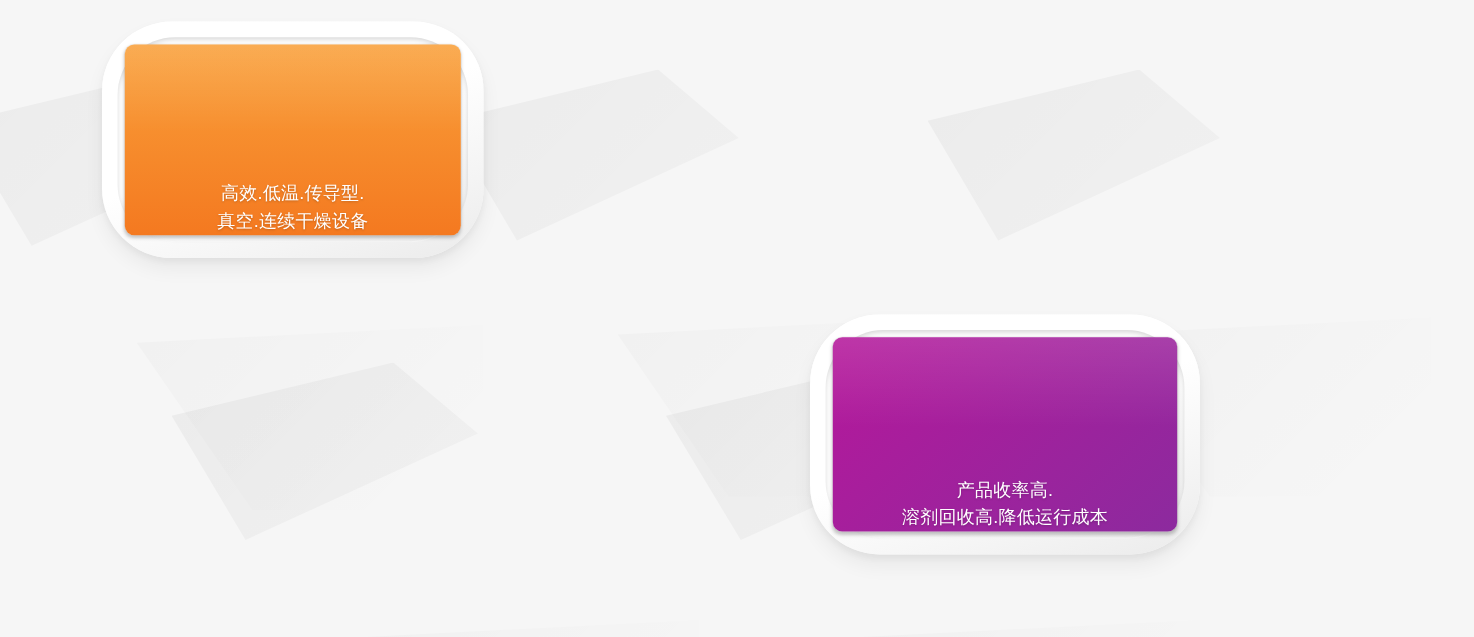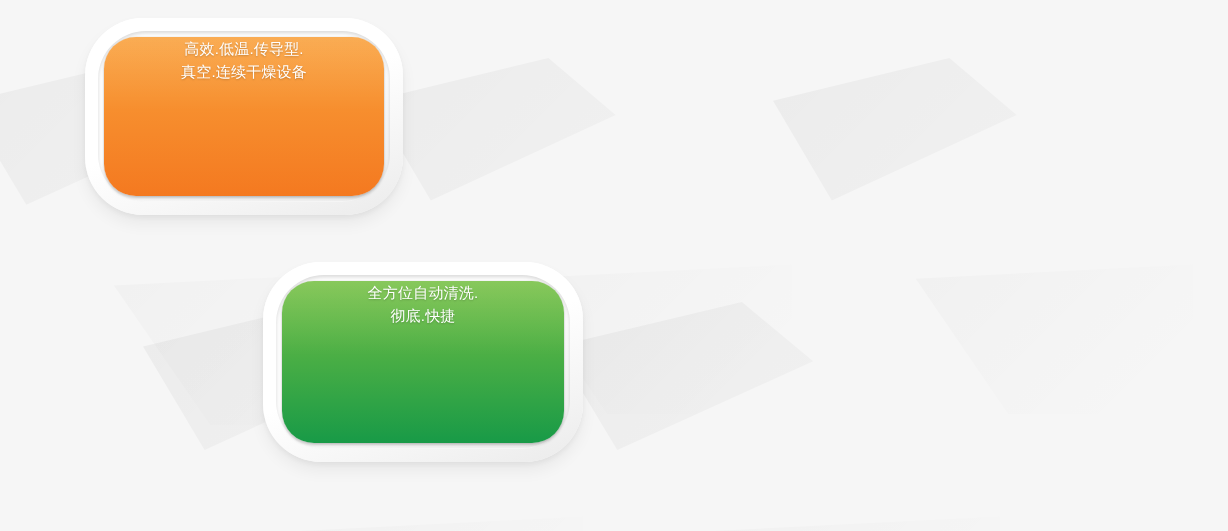--- a/index.html
+++ b/index.html
@@ -52,23 +52,23 @@
       0 2px 4px rgba(0,0,0,0.16) inset,
       0 -1px 1px rgba(255,255,255,0.7) inset;
     pointer-events:none;
     z-index:1;
   }
 
   
   .panel {
     position:absolute;
     left:19px; top:19px; right:19px; bottom:19px;
-    border-radius:32px;
+    border-radius:8px;
     display:flex;
-    align-items:flex-start;
+    align-items:flex-end;
     justify-content:center;
     overflow:hidden;
     box-shadow:
       0 2px 3px rgba(0,0,0,0.22),
       0 0 0 0.5px rgba(0,0,0,0.06);
     z-index:2;
   }
   
   .panel::before{
     content:"";
@@ -110,23 +110,23 @@
       <div class="wedge" style="background: linear-gradient(135deg, rgba(0, 0, 0, 0.05) 0%, rgba(0, 0, 0, 0.02) 50%, rgba(0, 0, 0, 0) 92%); clip-path: polygon(34% 62%, 100% 58%, 100% 100%, 56% 100%);"></div>
     </div>
     <div class="longshadow" style="left: 773px; top: 58px; width: 420px; height: 356px;">
       <div class="wedge" style="clip-path: polygon(0% 12%, 42% 0%, 58% 16%, 14% 40%);"></div>
       <div class="wedge" style="background: linear-gradient(135deg, rgba(0, 0, 0, 0.05) 0%, rgba(0, 0, 0, 0.02) 50%, rgba(0, 0, 0, 0) 92%); clip-path: polygon(34% 62%, 100% 58%, 100% 100%, 56% 100%);"></div>
     </div>
     <div class="longshadow" style="left: 143px; top: 302px; width: 440px; height: 370px;">
       <div class="wedge" style="clip-path: polygon(0% 12%, 42% 0%, 58% 16%, 14% 40%);"></div>
       <div class="wedge" style="background: linear-gradient(135deg, rgba(0, 0, 0, 0.05) 0%, rgba(0, 0, 0, 0.02) 50%, rgba(0, 0, 0, 0) 92%); clip-path: polygon(34% 62%, 100% 58%, 100% 100%, 56% 100%);"></div>
     </div>
-    <div class="card" style="left: 263px; top: 262px; width: 320px; height: 200px; z-index: 6;">
-      <div class="panel" style="background: linear-gradient(rgb(118, 192, 67) 0%, rgb(24, 154, 71) 100%);">
-        <div class="panel-text" style="color: rgb(255, 255, 255);">全方位自动清洗.
-彻底.快捷</div>
-      </div>
-    </div>
     <div class="longshadow" style="left: 555px; top: 302px; width: 445px; height: 370px;">
       <div class="wedge" style="clip-path: polygon(0% 12%, 42% 0%, 58% 16%, 14% 40%);"></div>
       <div class="wedge" style="background: linear-gradient(135deg, rgba(0, 0, 0, 0.05) 0%, rgba(0, 0, 0, 0.02) 50%, rgba(0, 0, 0, 0) 92%); clip-path: polygon(34% 62%, 100% 58%, 100% 100%, 56% 100%);"></div>
     </div>
+    <div class="card" style="left: 675px; top: 262px; width: 325px; height: 200px; z-index: 7;">
+      <div class="panel" style="background: linear-gradient(135deg, rgb(181, 24, 155) 0%, rgb(140, 42, 158) 100%);">
+        <div class="panel-text" style="color: rgb(255, 255, 255);">产品收率高.
+溶剂回收高.降低运行成本</div>
+      </div>
+    </div>
   </div>
 
 </body></html>

